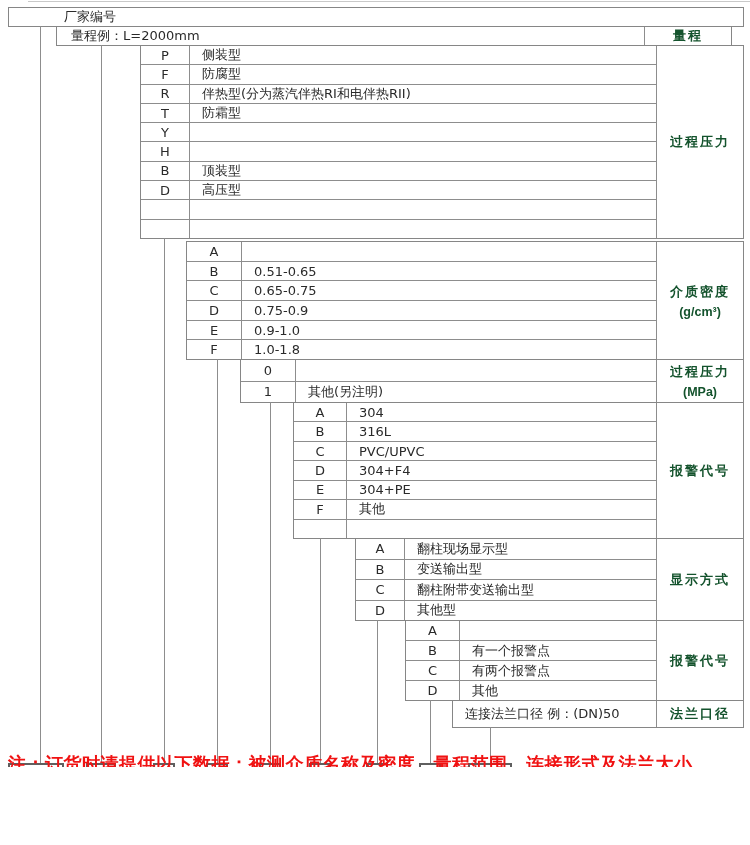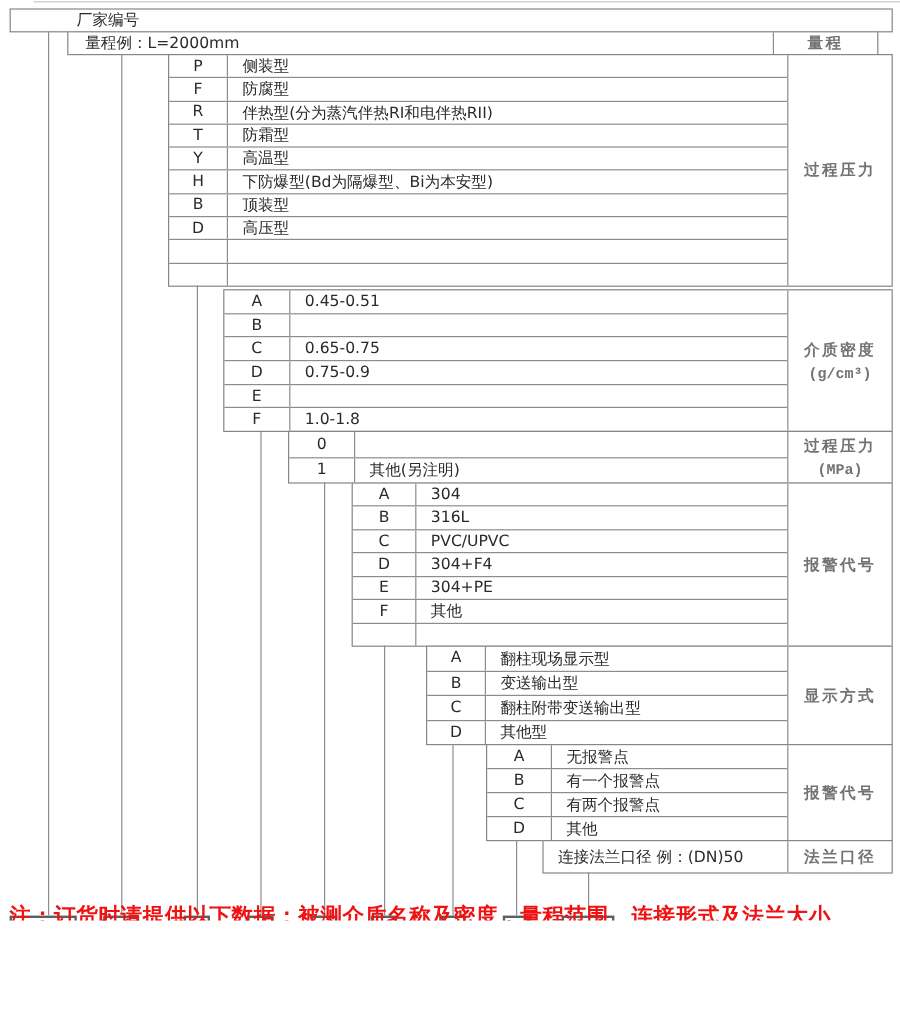--- a/index.html
+++ b/index.html
@@ -16,22 +16,22 @@
   .tbl { position: absolute; display: flex; border: 1px solid #868686; background: #fff; }
   .rows { flex: 1 1 auto; display: flex; flex-direction: column; min-width: 0; }
   .row  { flex: 1 1 0; display: flex; align-items: stretch; min-height: 0; border-top: none; }
   .row + .row { border-top: 1px solid #8d8d8d; }
   .code { flex: 0 0 49px; display: flex; align-items: center; justify-content: center;
           border-right: 1px solid #8d8d8d; font-size: 13px; }
   .desc { flex: 1 1 auto; display: flex; align-items: center; padding-left: 12px;
           font-size: 13px; white-space: nowrap; overflow: hidden; }
   .lab  { flex: 0 0 87px; border-left: 1px solid #8d8d8d; display: flex; flex-direction: column;
           align-items: center; justify-content: center; text-align: center;
-          font-family: Liberation Mono, monospace; font-size: 13px;
-          font-weight: 600; letter-spacing: 2px; color: #737373; }
+          font-family: Liberation Sans, sans-serif; font-size: 13px;
+          font-weight: 600; letter-spacing: 2px; color: #14532d; }
   .lab .unit { letter-spacing: 0; font-size: 12.5px; margin-top: 4px; }
 
   
   .sec-manu     { left: 8px;   top: 7px;   width: 736px; height: 20px; }
   .sec-manu .desc { padding-left: 55px; }
   .sec-range    { left: 56px;  top: 26px;  width: 676px; height: 20px; }
   .sec-range .desc { padding-left: 14px; }
   .sec-basic    { left: 140px; top: 45px;  width: 604px; height: 194px; }
   .sec-density  { left: 186px; top: 241px; width: 558px; height: 119px; }
   .sec-density .code  { flex-basis: 55px; }
@@ -97,25 +97,23 @@
       <div class="row">
           <div class="code">R</div>
           <div class="desc">伴热型(分为蒸汽伴热RI和电伴热RII)</div>
         </div>
       <div class="row">
           <div class="code">T</div>
           <div class="desc">防霜型</div>
         </div>
       <div class="row">
           <div class="code">Y</div>
-          <div class="desc">高温型</div>
         </div>
       <div class="row">
           <div class="code">H</div>
-          <div class="desc">下防爆型(Bd为隔爆型、Bi为本安型)</div>
         </div>
       <div class="row">
           <div class="code">B</div>
           <div class="desc">顶装型</div>
         </div>
       <div class="row">
           <div class="code">D</div>
           <div class="desc">高压型</div>
         </div>
       <div class="row">
@@ -129,35 +127,36 @@
     </div>
     <div class="lab">
         <span>过程压力</span>
       </div>
   </div>
 
   <div class="tbl sec-density">
     <div class="rows">
       <div class="row">
           <div class="code">A</div>
-          <div class="desc">0.45-0.51</div>
-        </div>
-      <div class="row">
-          <div class="code">B</div>
+        </div>
+      <div class="row">
+          <div class="code">B</div>
+          <div class="desc">0.51-0.65</div>
         </div>
       <div class="row">
           <div class="code">C</div>
           <div class="desc">0.65-0.75</div>
         </div>
       <div class="row">
           <div class="code">D</div>
           <div class="desc">0.75-0.9</div>
         </div>
       <div class="row">
           <div class="code">E</div>
+          <div class="desc">0.9-1.0</div>
         </div>
       <div class="row">
           <div class="code">F</div>
           <div class="desc">1.0-1.8</div>
         </div>
     </div>
     <div class="lab">
       <span>介质密度</span>
       <span class="unit">(g/cm³)</span>
     </div>
@@ -236,21 +235,20 @@
     </div>
     <div class="lab">
         <span>显示方式</span>
       </div>
   </div>
 
   <div class="tbl sec-alarm">
     <div class="rows">
       <div class="row">
           <div class="code">A</div>
-          <div class="desc">无报警点</div>
         </div>
       <div class="row">
           <div class="code">B</div>
           <div class="desc">有一个报警点</div>
         </div>
       <div class="row">
           <div class="code">C</div>
           <div class="desc">有两个报警点</div>
         </div>
       <div class="row">

